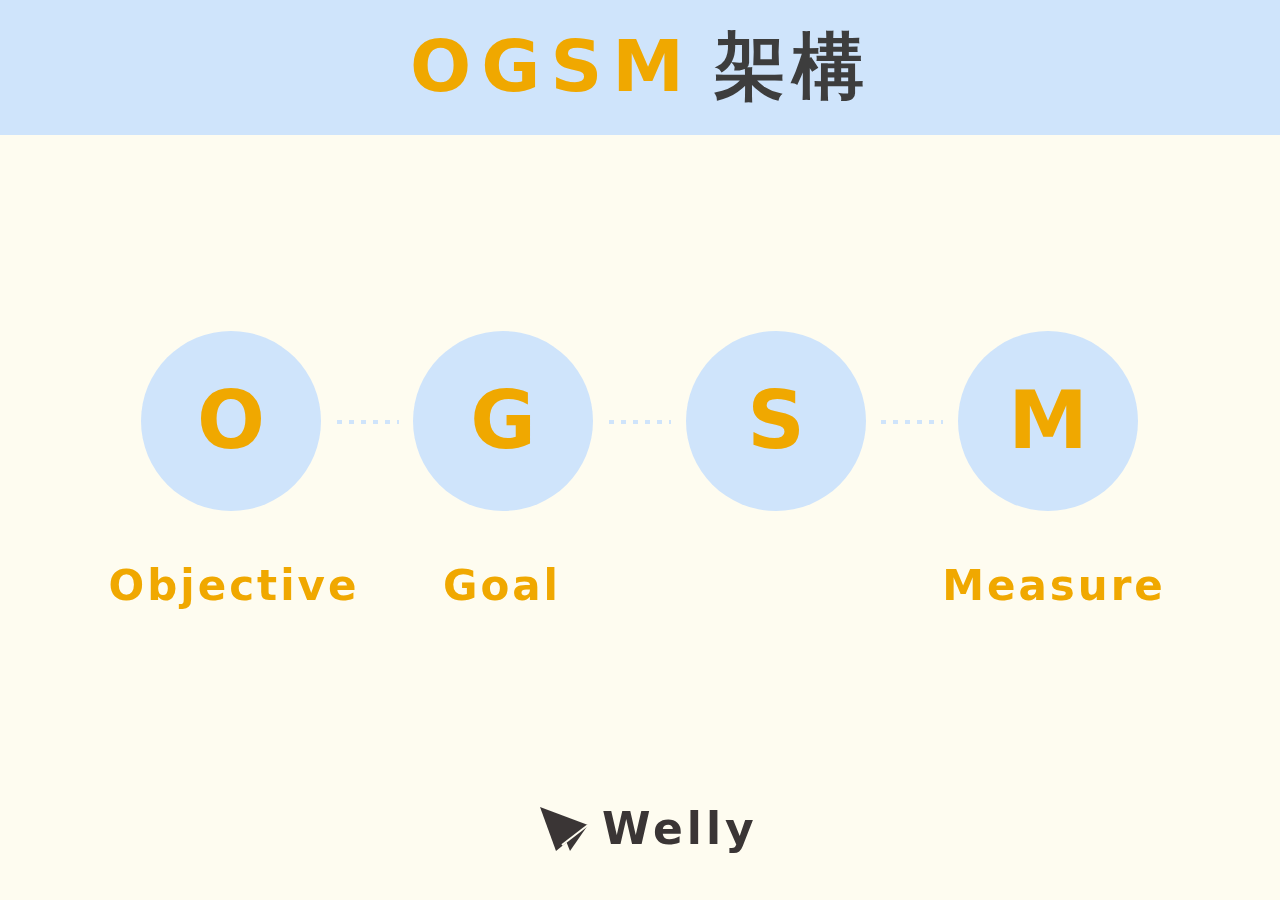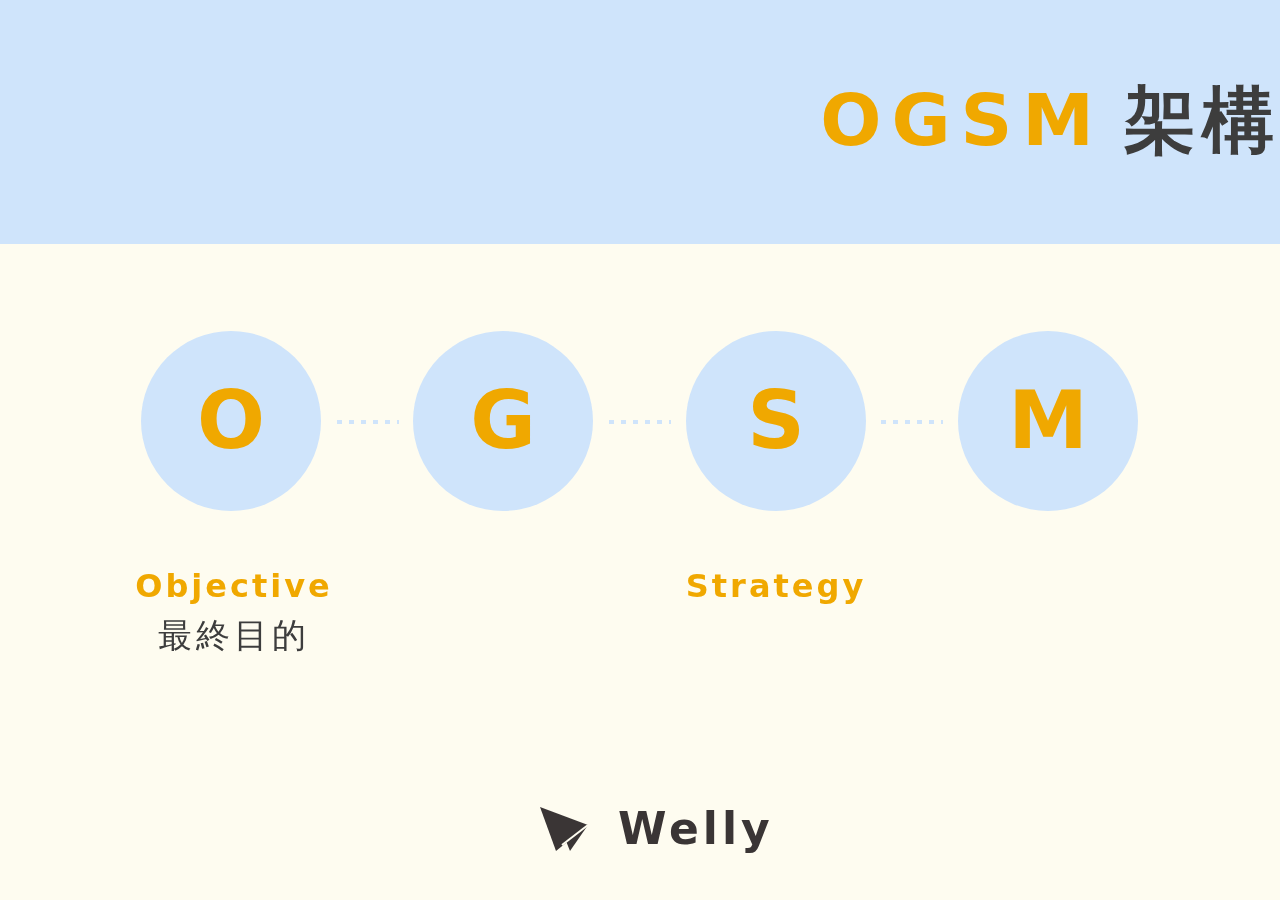--- a/index.html
+++ b/index.html
@@ -2,45 +2,45 @@
 <html><head>
   <meta charset="utf-8">
   <style>
     html, body { margin: 0; padding: 0; }
     body {
       width: 1280px; height: 900px; position: relative; overflow: hidden;
       background: #fefcf0;
       font-family: "DejaVu Sans", "Liberation Sans", sans-serif;
     }
     .header {
-      position: absolute; left: 0; top: 0; width: 1280px; height: 244px;
+      position: absolute; left: 0; top: 0; width: 1280px; height: 135px;
       background: #cfe4fb;
-      display: flex; align-items: center; justify-content: flex-end;
+      display: flex; align-items: center; justify-content: center;
     }
     .title { font-size: 72px; font-weight: bold; letter-spacing: 10px; line-height: 1; margin-top: -4px; }
     .title .en { color: #f0a800; }
     .title .zh { color: #3d3d3d; margin-left: 20px; letter-spacing: 6px; }
     .circle {
       position: absolute; top: 331px; width: 180px; height: 180px; border-radius: 50%;
       background: #cfe4fb; display: flex; align-items: center; justify-content: center;
     }
     .circle span { color: #f0a800; font-weight: bold; font-size: 80px; line-height: 1; }
     .dots {
       position: absolute; top: 420px; width: 62px; height: 4px;
       background-image: linear-gradient(to right, #cfe4fb 0 5px, transparent 5px 12px);
       background-size: 12px 4px;
     }
     .label {
       position: absolute; top: 562px; width: 260px; text-align: center;
     }
-    .label .en { color: #f0a800; font-weight: bold; font-size: 32px; letter-spacing: 3px; line-height: 48px; }
+    .label .en { color: #f0a800; font-weight: bold; font-size: 42px; letter-spacing: 3px; line-height: 48px; }
     .label .zh { color: #3d3d3d; font-size: 34px; letter-spacing: 4px; line-height: 50px; }
     .logo {
       position: absolute; left: 540px; top: 798px; height: 60px;
-      display: flex; align-items: center; gap: 16px;
+      display: flex; align-items: center;
     }
     .logo svg { display: block; }
     .logo .word { color: #3a3535; font-weight: bold; font-size: 44px; letter-spacing: 4px; margin-left: 12px; }
   </style>
 </head>
 <body>
 
 <div class="header">
   <div class="title">
     <span class="en">OGSM</span><span class="zh">架構</span>
@@ -58,28 +58,28 @@
 <div class="circle" style="left:686px">
     <span>S</span>
   </div>
 <div class="dots" style="left:881px"></div>
 <div class="circle" style="left:958px">
     <span>M</span>
   </div>
 
 <div class="label" style="left:104px">
   <div class="en">Objective</div>
-  <div class="zh">最終目的</div>
 </div>
 <div class="label" style="left:372px">
+  <div class="en">Goal</div>
 </div>
 <div class="label" style="left:646px">
-  <div class="en">Strategy</div>
 </div>
 <div class="label" style="left:924px">
+  <div class="en">Measure</div>
 </div>
 
 <div class="logo">
   <svg width="50" height="46" viewBox="0 0 50 46">
     <polygon points="0,2 48,20 16,46" fill="#3a3535"></polygon>
     <polygon points="48,20 30,46 26,36" fill="#3a3535"></polygon>
     <line x1="48" y1="20" x2="22" y2="40" stroke="#fefcf0" stroke-width="2"></line>
   </svg>
   <span class="word">Welly</span>
 </div>

